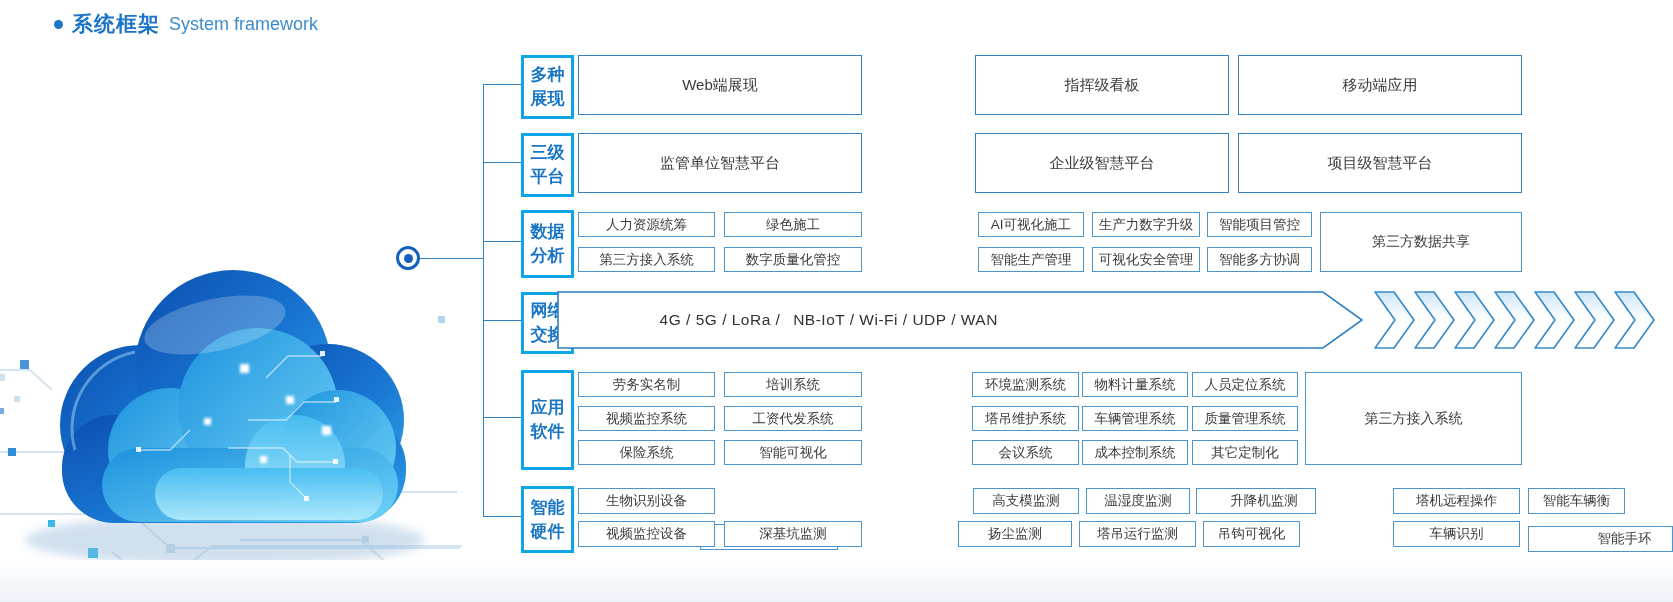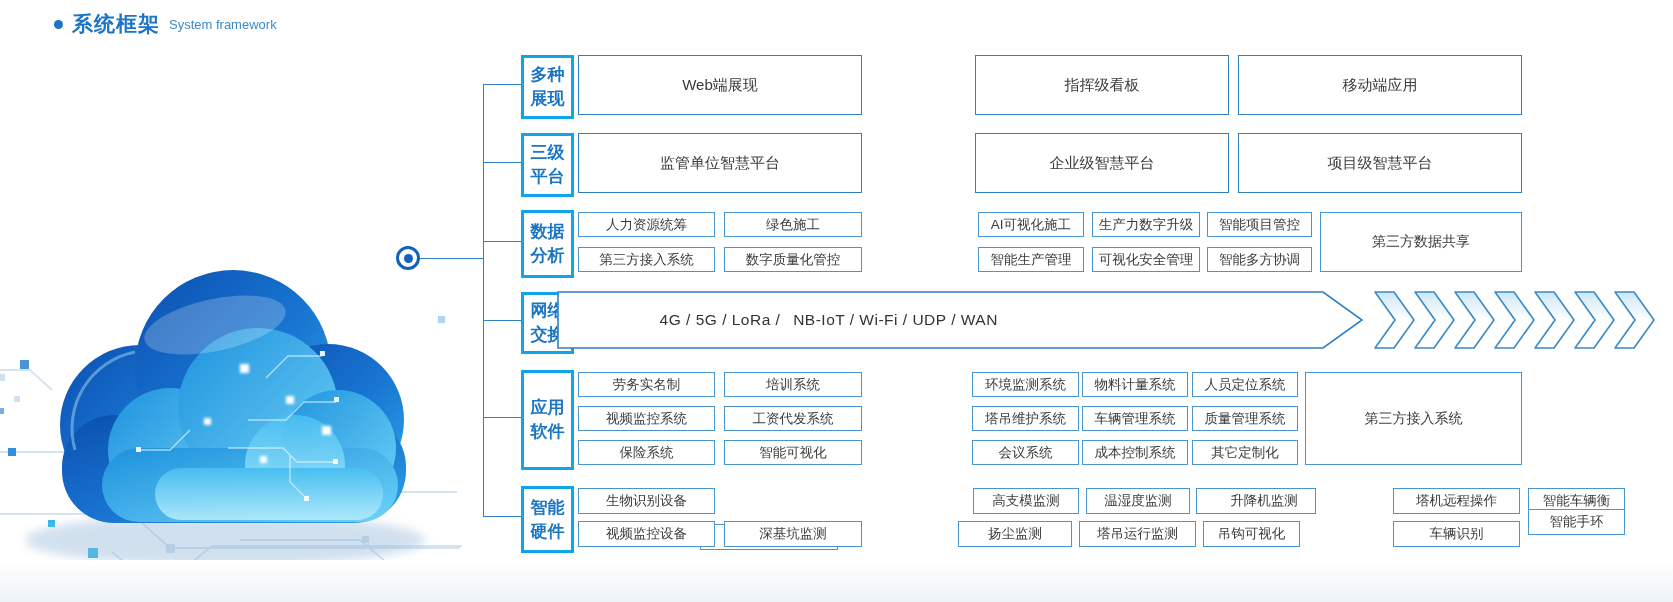--- a/index.html
+++ b/index.html
@@ -5,21 +5,21 @@
   html,body{margin:0;padding:0;background:#ffffff;}
   #stage{
     position:relative;width:1673px;height:602px;overflow:hidden;background:#ffffff;
     font-family:"Liberation Sans","DejaVu Sans",sans-serif;color:#3a3a3a;
   }
   .abs{position:absolute;}
   
   .hdr{position:absolute;left:54px;top:10px;display:flex;align-items:center;gap:9px;}
   .bullet{width:9px;height:9px;border-radius:50%;background:#1b74c6;}
   .t-zh{font-size:21px;font-weight:bold;color:#1b74c6;letter-spacing:1px;}
-  .t-en{font-size:13px;color:#3c8ccb;}
+  .t-en{font-size:18px;color:#3c8ccb;}
   
   .hl{position:absolute;height:1px;background:#2e80c3;}
   .vl{position:absolute;width:1px;background:#2e80c3;}
   .node-outer{position:absolute;left:396px;top:246px;width:18px;height:18px;border:3px solid #1261bd;
     border-radius:50%;background:#ffffff;display:flex;align-items:center;justify-content:center;}
   .node-inner{width:9px;height:9px;border-radius:50%;background:#1261bd;}
   
   .lab{position:absolute;border:3px solid #0ea5e9;background:#ffffff;color:#1a75c5;font-weight:bold;
     font-size:17px;line-height:1.4;text-align:center;white-space:pre-line;
     display:flex;align-items:center;justify-content:center;}
@@ -226,16 +226,16 @@
   <div class="sb" style="left:1086px;top:488px;width:102px;height:24px;">温湿度监测</div>
   <div class="sb" style="left:1196px;top:488px;width:102px;height:24px;padding-left:16px;">升降机监测</div>
   <div class="sb" style="left:1393px;top:488px;width:125px;height:24px;">塔机远程操作</div>
   <div class="sb" style="left:1528px;top:488px;width:95px;height:24px;">智能车辆衡</div>
   <div class="sb" style="left:578px;top:521px;width:135px;height:24px;">视频监控设备</div>
   <div class="sb" style="left:724px;top:521px;width:136px;height:24px;">深基坑监测</div>
   <div class="sb" style="left:958px;top:521px;width:112px;height:24px;">扬尘监测</div>
   <div class="sb" style="left:1079px;top:521px;width:115px;height:24px;">塔吊运行监测</div>
   <div class="sb" style="left:1203px;top:521px;width:95px;height:24px;">吊钩可视化</div>
   <div class="sb" style="left:1393px;top:521px;width:125px;height:24px;">车辆识别</div>
-  <div class="sb" style="left:1528px;top:509px;width:95px;height:24px;">智能手环</div>
+  <div class="sb" style="left:1528px;top:526px;width:95px;height:24px;padding-left:48px;">智能手环</div>
 
   <div class="band"></div>
 </div>
 
 </body></html>

